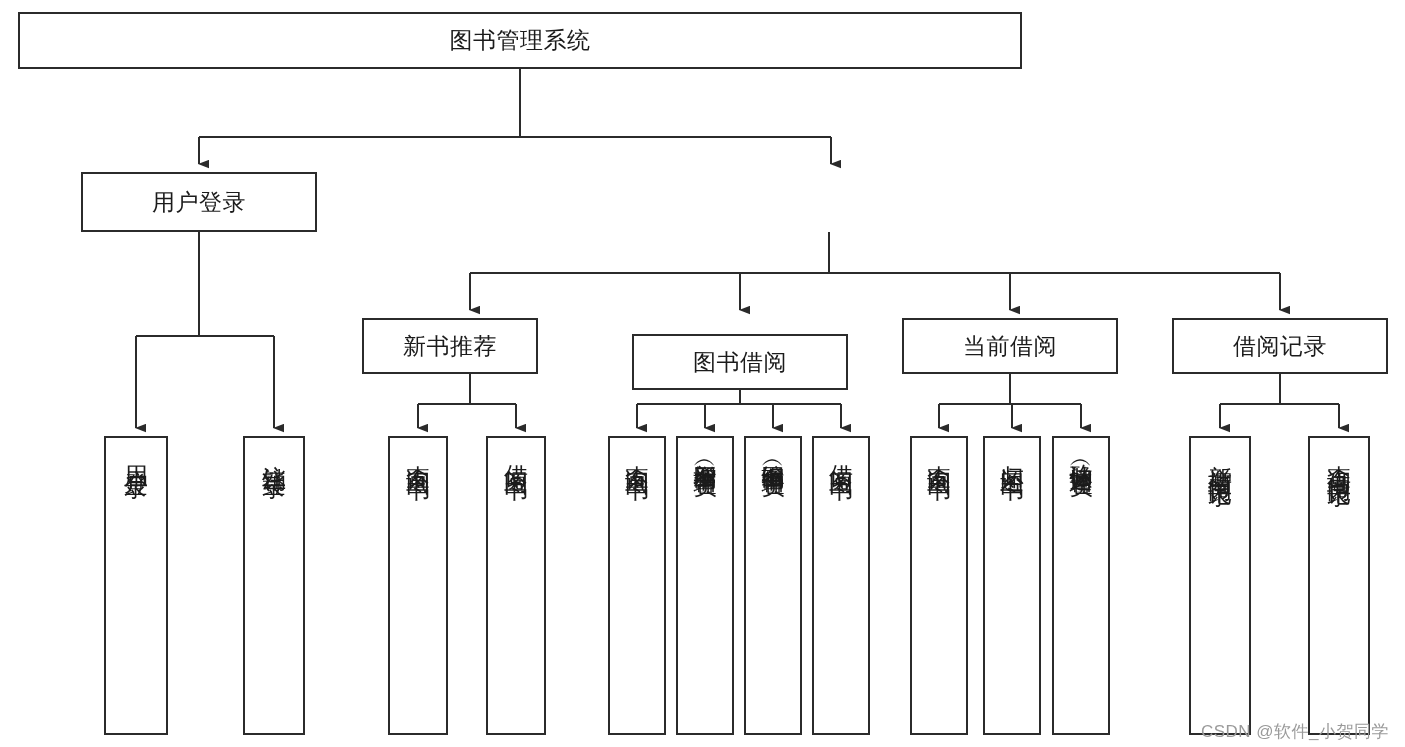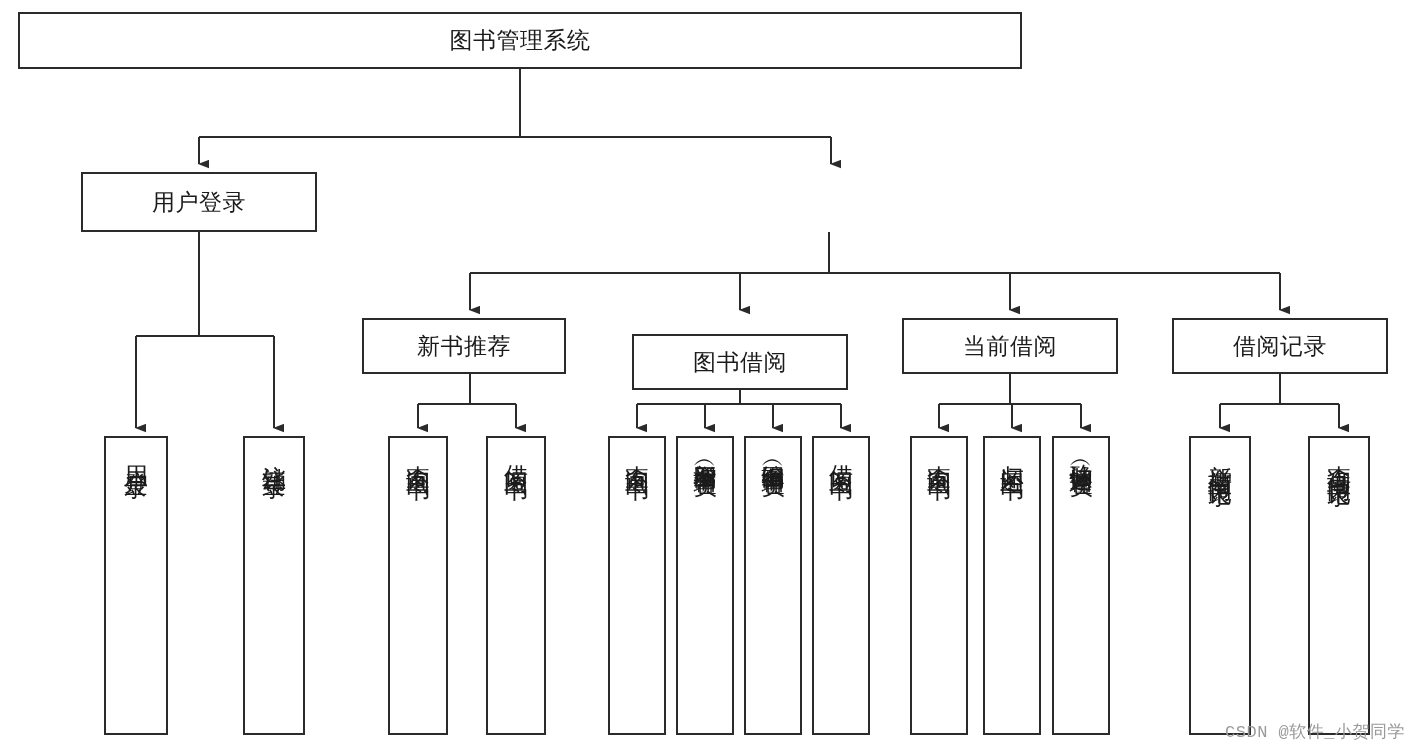--- a/index.html
+++ b/index.html
@@ -62,27 +62,27 @@
     letter-spacing: 4px;
     line-height: 1;
     white-space: nowrap;
   }
   .node.vert.tall .node-label {
     font-size: 23px;
     letter-spacing: 1.5px;
   }
   #watermark {
     position: absolute;
-    right: 0;
+    right: 16px;
     bottom: 4px;
     font-size: 17px;
     color: #9a9a9a;
     letter-spacing: 0.5px;
     white-space: nowrap;
-    font-family: Liberation Mono, monospace;
+    font-family: Liberation Sans, sans-serif;
   }
 </style>
 </head>
 <body>
 
 <div id="diagram-root">
 
   <svg id="edge-layer" viewBox="0 0 1405 747" width="1405" height="747" xmlns="http://www.w3.org/2000/svg">
     <defs>
       <marker id="arrow" markerWidth="9" markerHeight="11" refX="4.2" refY="10" orient="auto" markerUnits="userSpaceOnUse">
@@ -134,21 +134,21 @@
   </svg>
 
   <div class="node horiz root" style="left: 18px; top: 12px; width: 1004px; height: 57px;">
     <span class="node-label">图书管理系统</span>
   </div>
 
   <div class="node horiz" style="left: 81px; top: 172px; width: 236px; height: 60px;">
     <span class="node-label">用户登录</span>
   </div>
 
-  <div class="node horiz" style="left: 362px; top: 318px; width: 204px; height: 56px;">
+  <div class="node horiz" style="left: 362px; top: 318px; width: 176px; height: 56px;">
     <span class="node-label">新书推荐</span>
   </div>
   <div class="node horiz" style="left: 632px; top: 334px; width: 216px; height: 56px;">
     <span class="node-label">图书借阅</span>
   </div>
   <div class="node horiz" style="left: 902px; top: 318px; width: 216px; height: 56px;">
     <span class="node-label">当前借阅</span>
   </div>
   <div class="node horiz" style="left: 1172px; top: 318px; width: 216px; height: 56px;">
     <span class="node-label">借阅记录</span>

